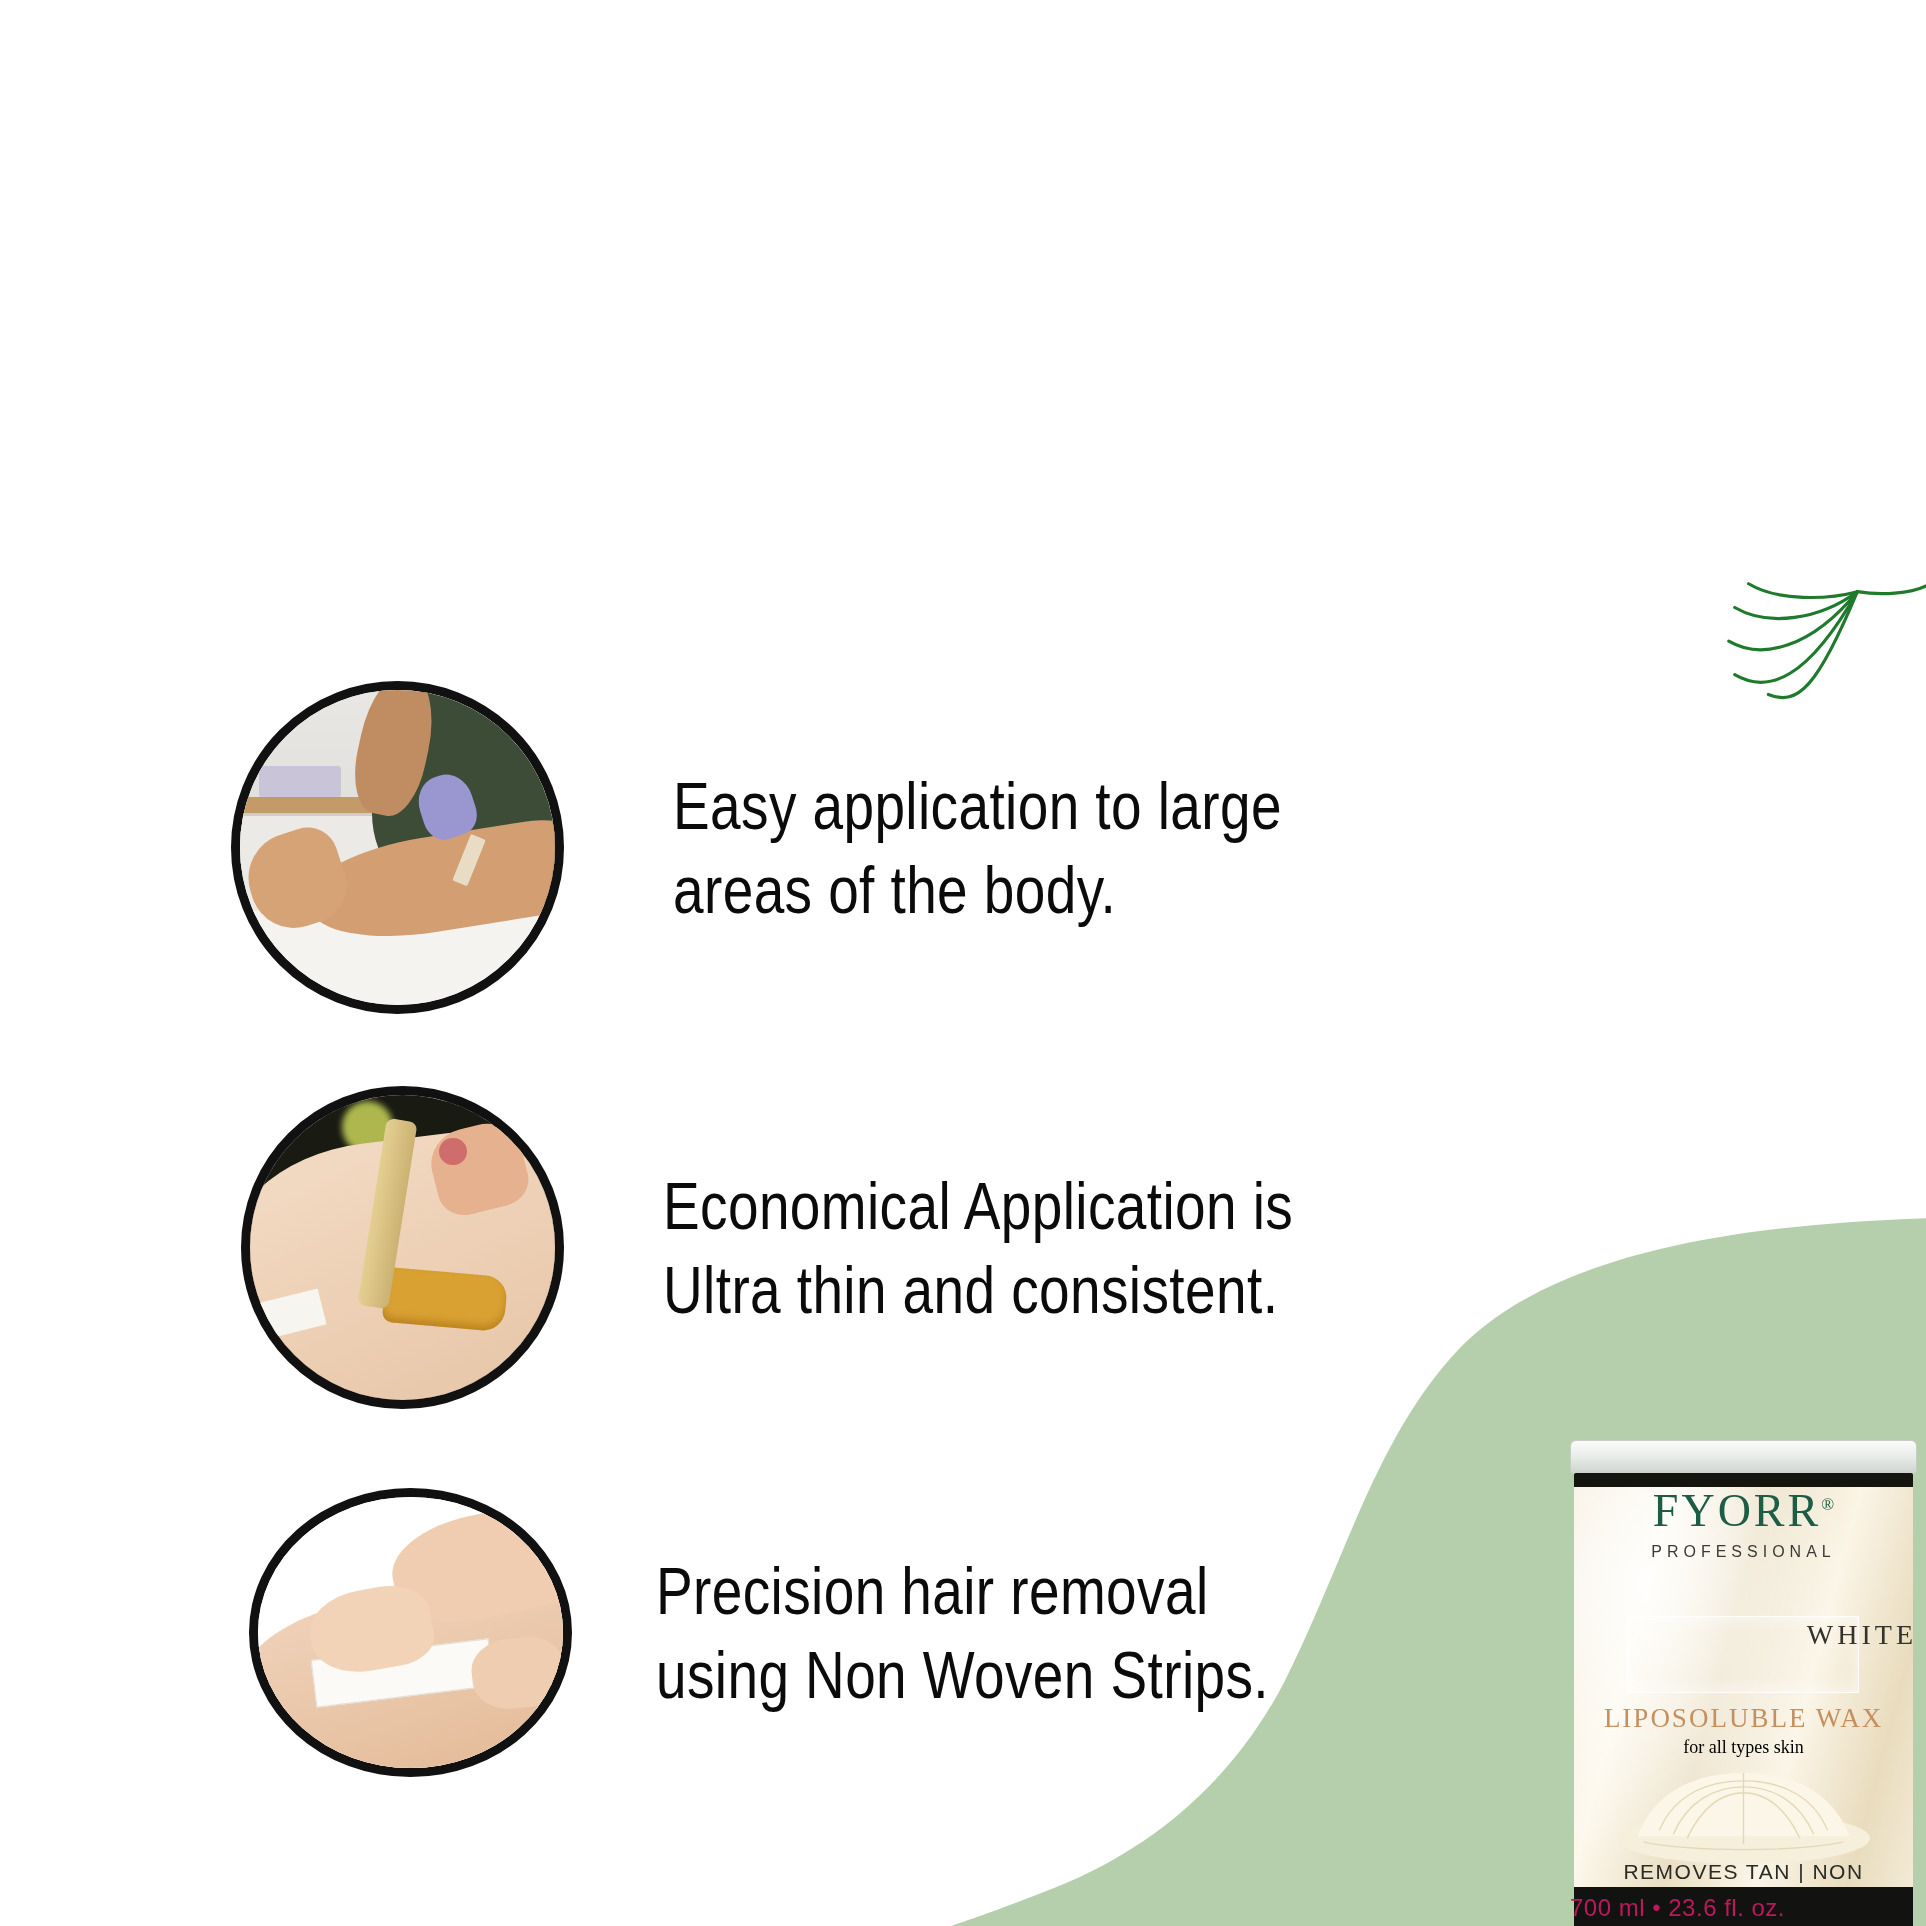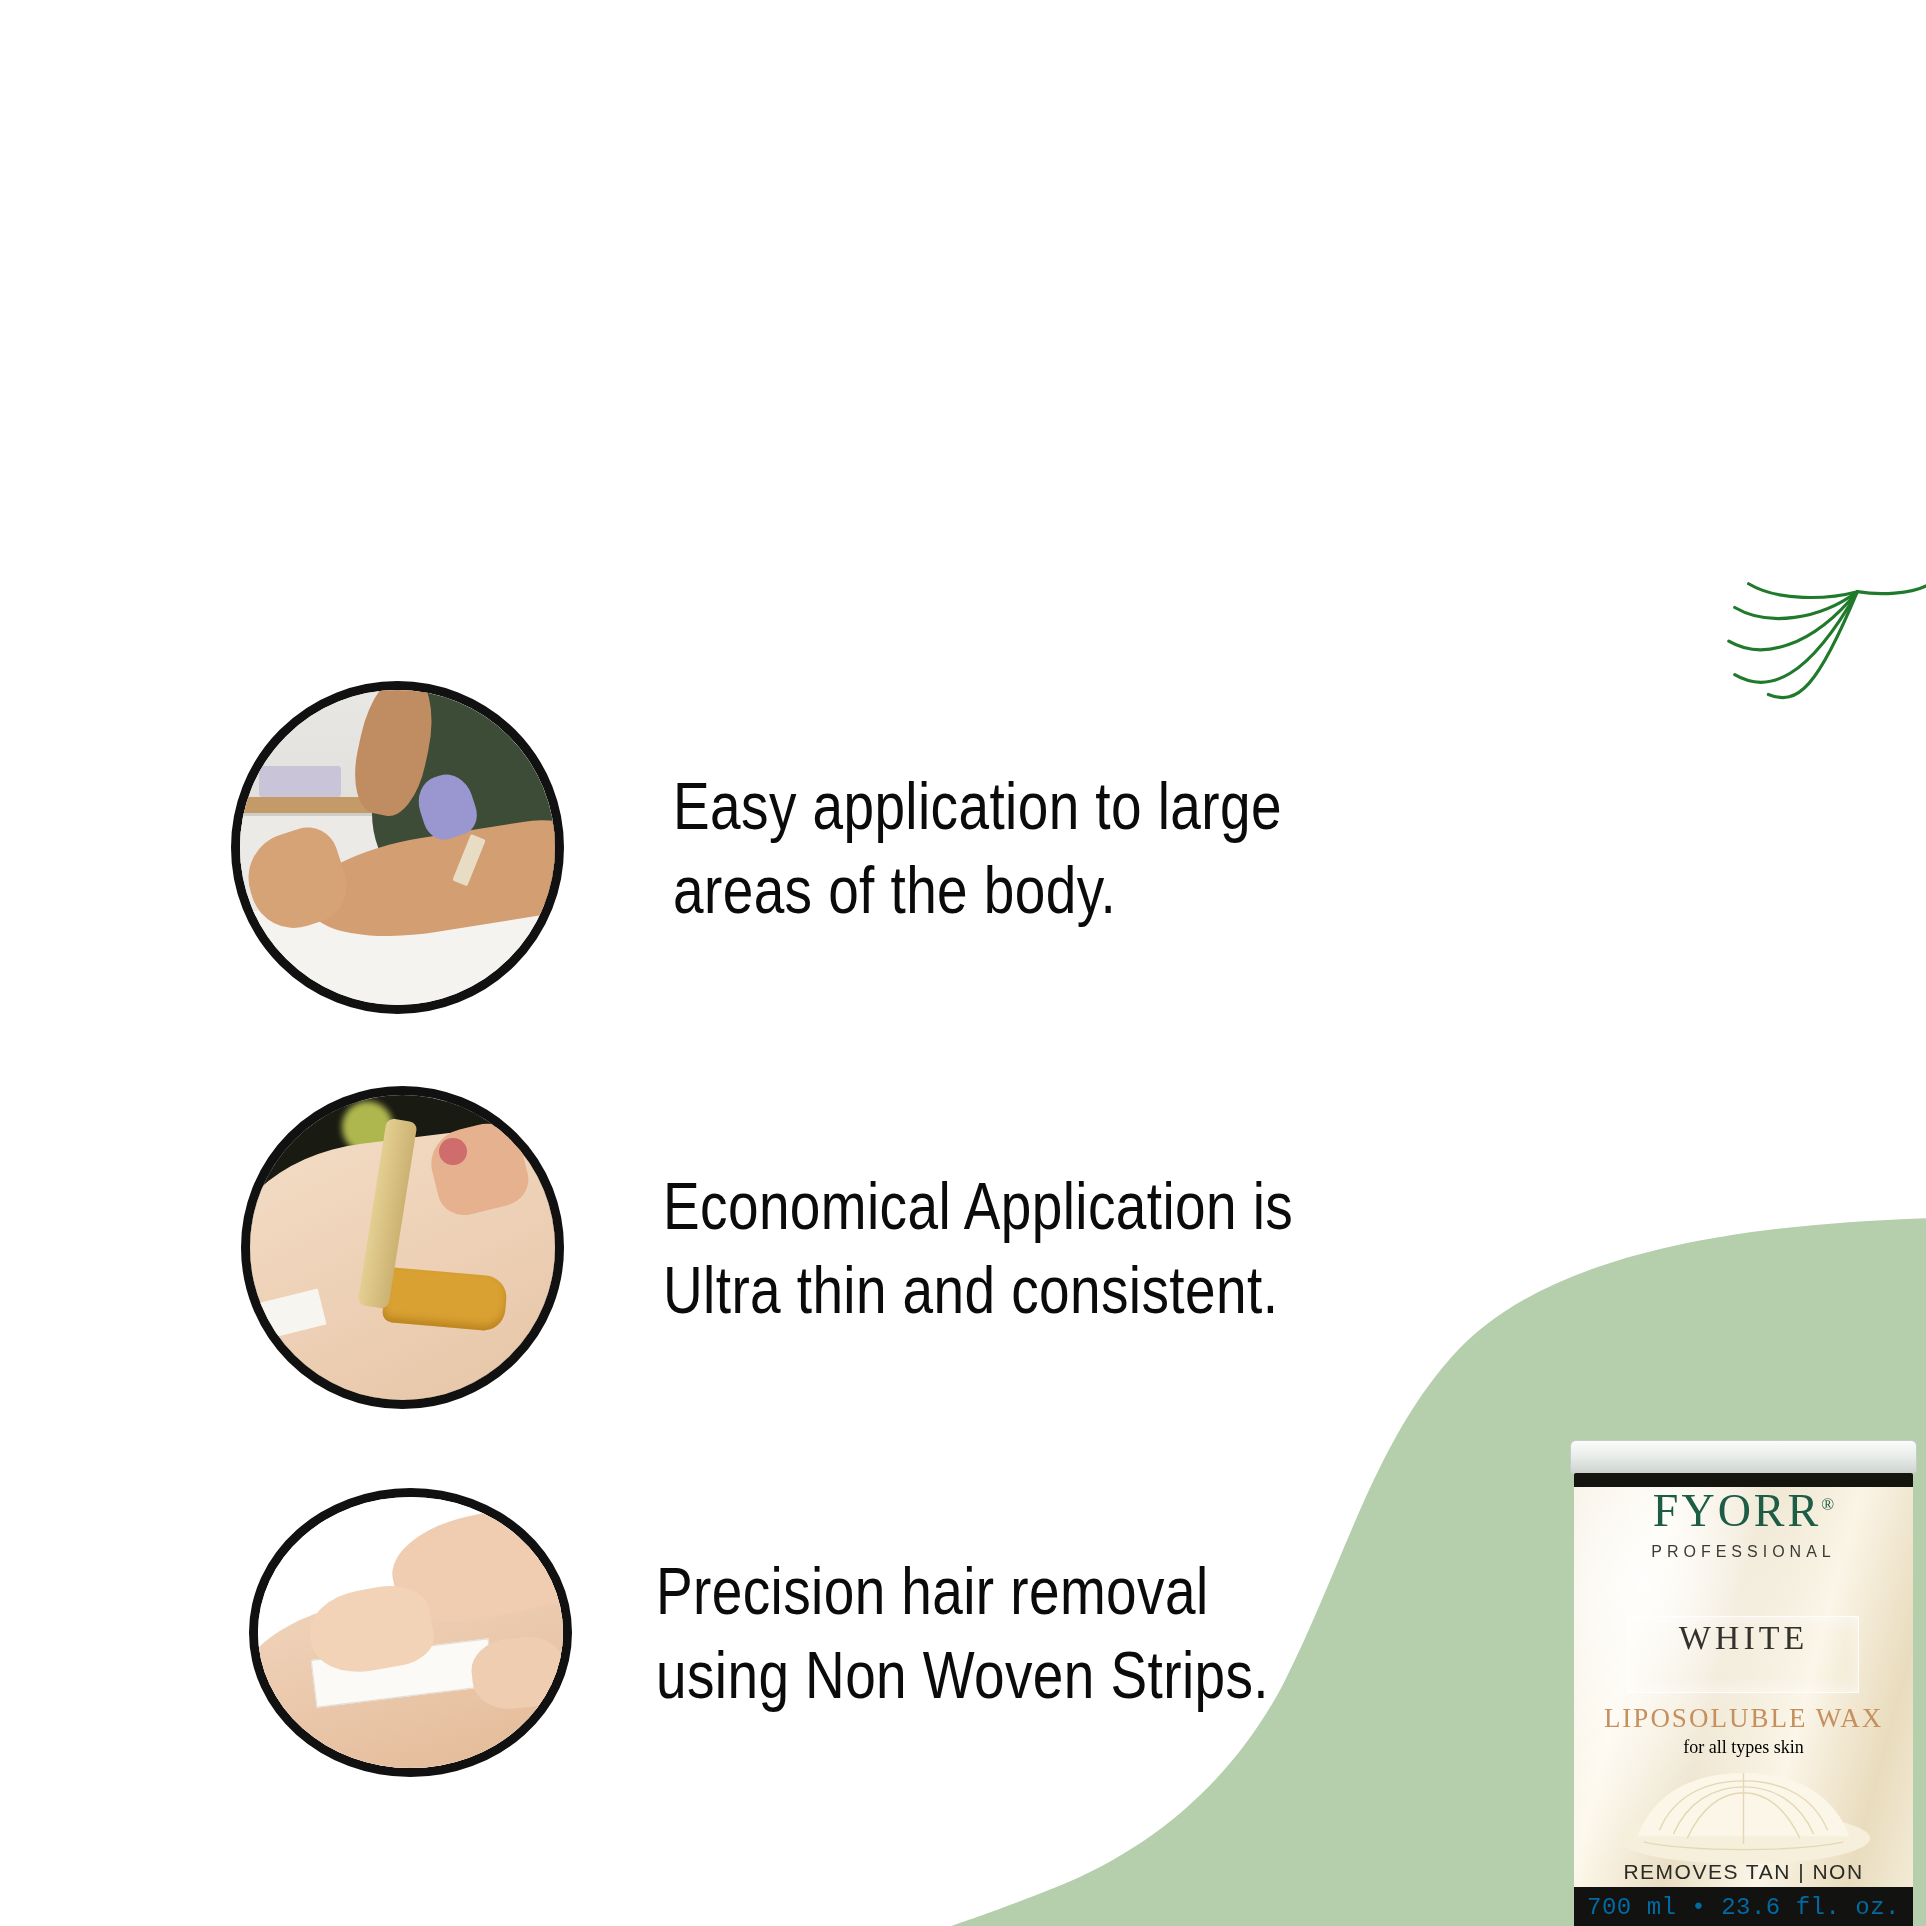--- a/index.html
+++ b/index.html
@@ -209,23 +209,23 @@
     color: #3a3a36;
   }
   .can-namebox {
     position: absolute; left: 57px; top: 176px; width: 232px; height: 77px;
     border: 1px solid rgba(255,255,255,.85);
     box-shadow: inset 0 0 18px rgba(255,255,255,.7);
     box-sizing: border-box;
   }
   .can-white {
     position: absolute; left: 0; top: 179px; width: 100%;
-    text-align: center;
-    font-family: "Liberation Serif", serif;
-    font-size: 34px;
+    text-align: right;
+    font-family: "Liberation Serif", serif;
+    font-size: 28px;
     letter-spacing: 4px;
     color: #34322c;
   }
   .can-choc {
     position: absolute; left: 0; top: 208px; width: 100%;
     text-align: center;
     font-family: "Liberation Serif", serif;
     font-size: 40px;
     letter-spacing: 2px;
     color: #1b1b18;
@@ -257,24 +257,23 @@
     font-size: 21px;
     letter-spacing: 1.5px;
     color: #2b2b26;
   }
   .can-blackband {
     position: absolute; left: 4px; top: 447px; width: 339px; height: 46px;
     background: #121210;
   }
   .can-volume {
     position: absolute; left: 0; top: 454px; width: 100%;
-    text-align: center;
-    font-family: Liberation Mono, monospace;
+    font-family: Liberation Sans, sans-serif;
     font-size: 24px;
-    color: #0369a1;
+    color: #be185d;
     letter-spacing: 0.5px;
   }
 </style>
 </head>
 <body>
 
 <div id="poster">
 
 
   <div class="leaf-decor">

